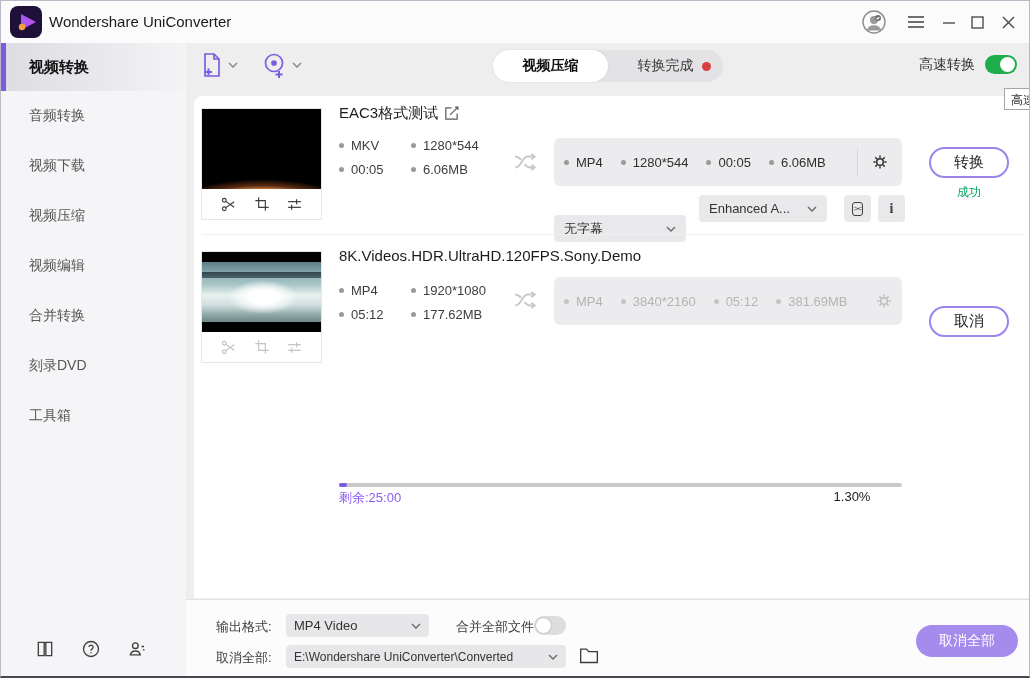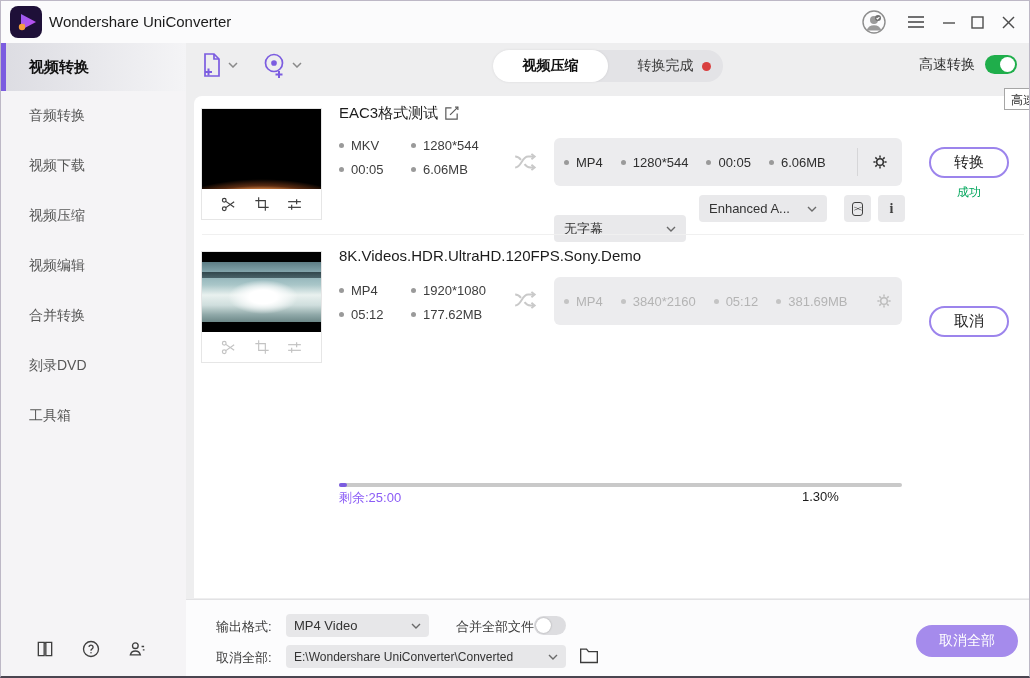--- a/index.html
+++ b/index.html
@@ -92,21 +92,21 @@
   .cc-glyph { border:1.6px solid #3f3f3f; border-radius:3px; font-size:8px; line-height:1; padding:2px 1px; color:#3f3f3f; letter-spacing:-1px; }
   .i-glyph { font-size:14px; font-weight:bold; color:#3f3f3f; font-family:"Liberation Serif","DejaVu Serif",serif; }
 
   .pill-btn { position:absolute; left:735px; width:80px; height:31px; border-radius:16px; border:2px solid #9c84ec;
               background:#fff; display:flex; align-items:center; justify-content:center; font-size:15px; color:#1b1b1b; cursor:pointer; }
   .status-ok { position:absolute; left:735px; width:80px; text-align:center; font-size:12px; color:#00a65c; }
 
   .progress-track { position:absolute; left:145px; top:244px; width:563px; height:4px; border-radius:2px; background:#c9c9c9; }
   .progress-fill { height:4px; border-radius:2px; background:#7b5ce0; min-width:8px; }
   .progress-remaining { position:absolute; left:145px; top:250px; font-size:13px; color:#8b5cf6; }
-  .progress-percent { position:absolute; left:608px; top:250px; width:100px; text-align:left; font-size:13px; color:#1b1b1b; }
+  .progress-percent { position:absolute; left:608px; top:250px; width:100px; text-align:center; font-size:13px; color:#1b1b1b; }
 
   
   .footer { position:absolute; left:185px; top:598px; width:845px; height:80px; background:#fcfcfd; border-top:1px solid #e2e2e4; }
   .f-label { position:absolute; font-size:13px; color:#3c3c3c; }
   .f-select { position:absolute; height:23px; background:#e7e7e9; border-radius:4px; display:flex; align-items:center;
               padding:0 8px; font-size:13px; color:#333; cursor:pointer; }
   .f-select .chev { margin-left:auto; }
   .folder-btn { position:absolute; left:393px; top:46px; width:20px; height:20px; color:#3c3c3c; cursor:pointer; }
   .cancel-all { position:absolute; left:730px; top:25px; width:102px; height:32px; border-radius:16px; background:#a58bec;
                 display:flex; align-items:center; justify-content:center; font-size:14px; color:#fff; cursor:pointer; border:none; }

